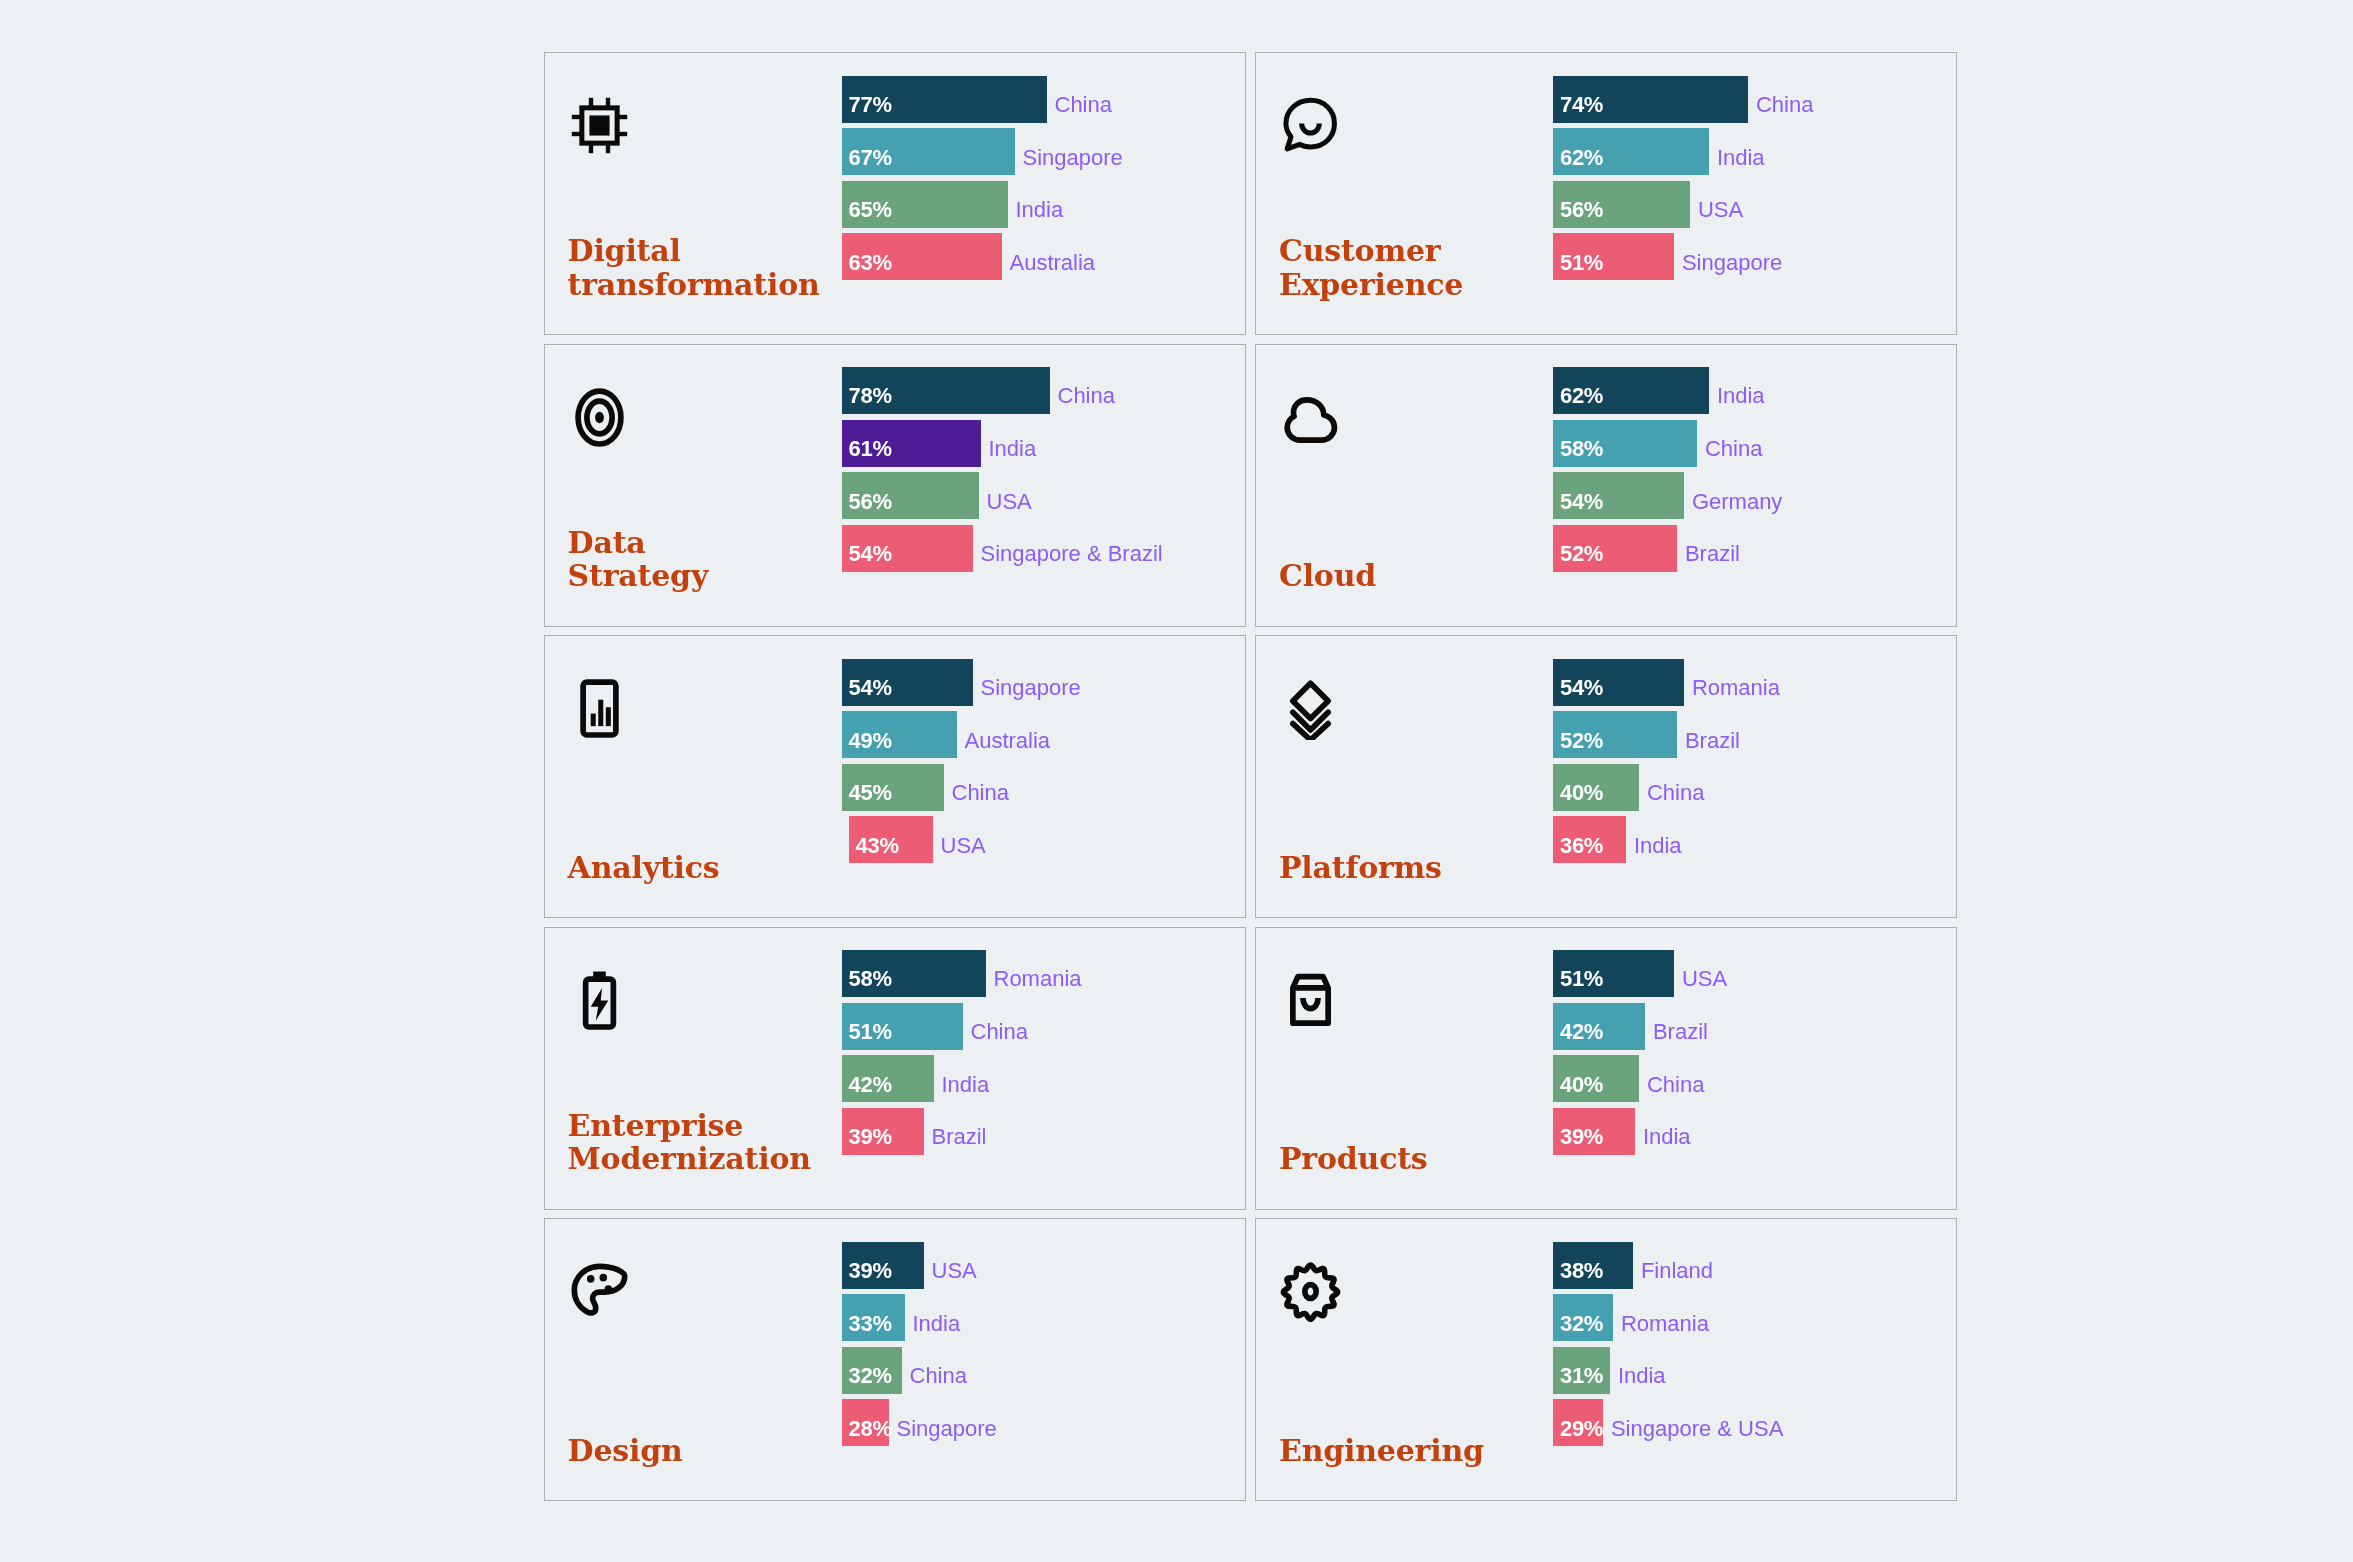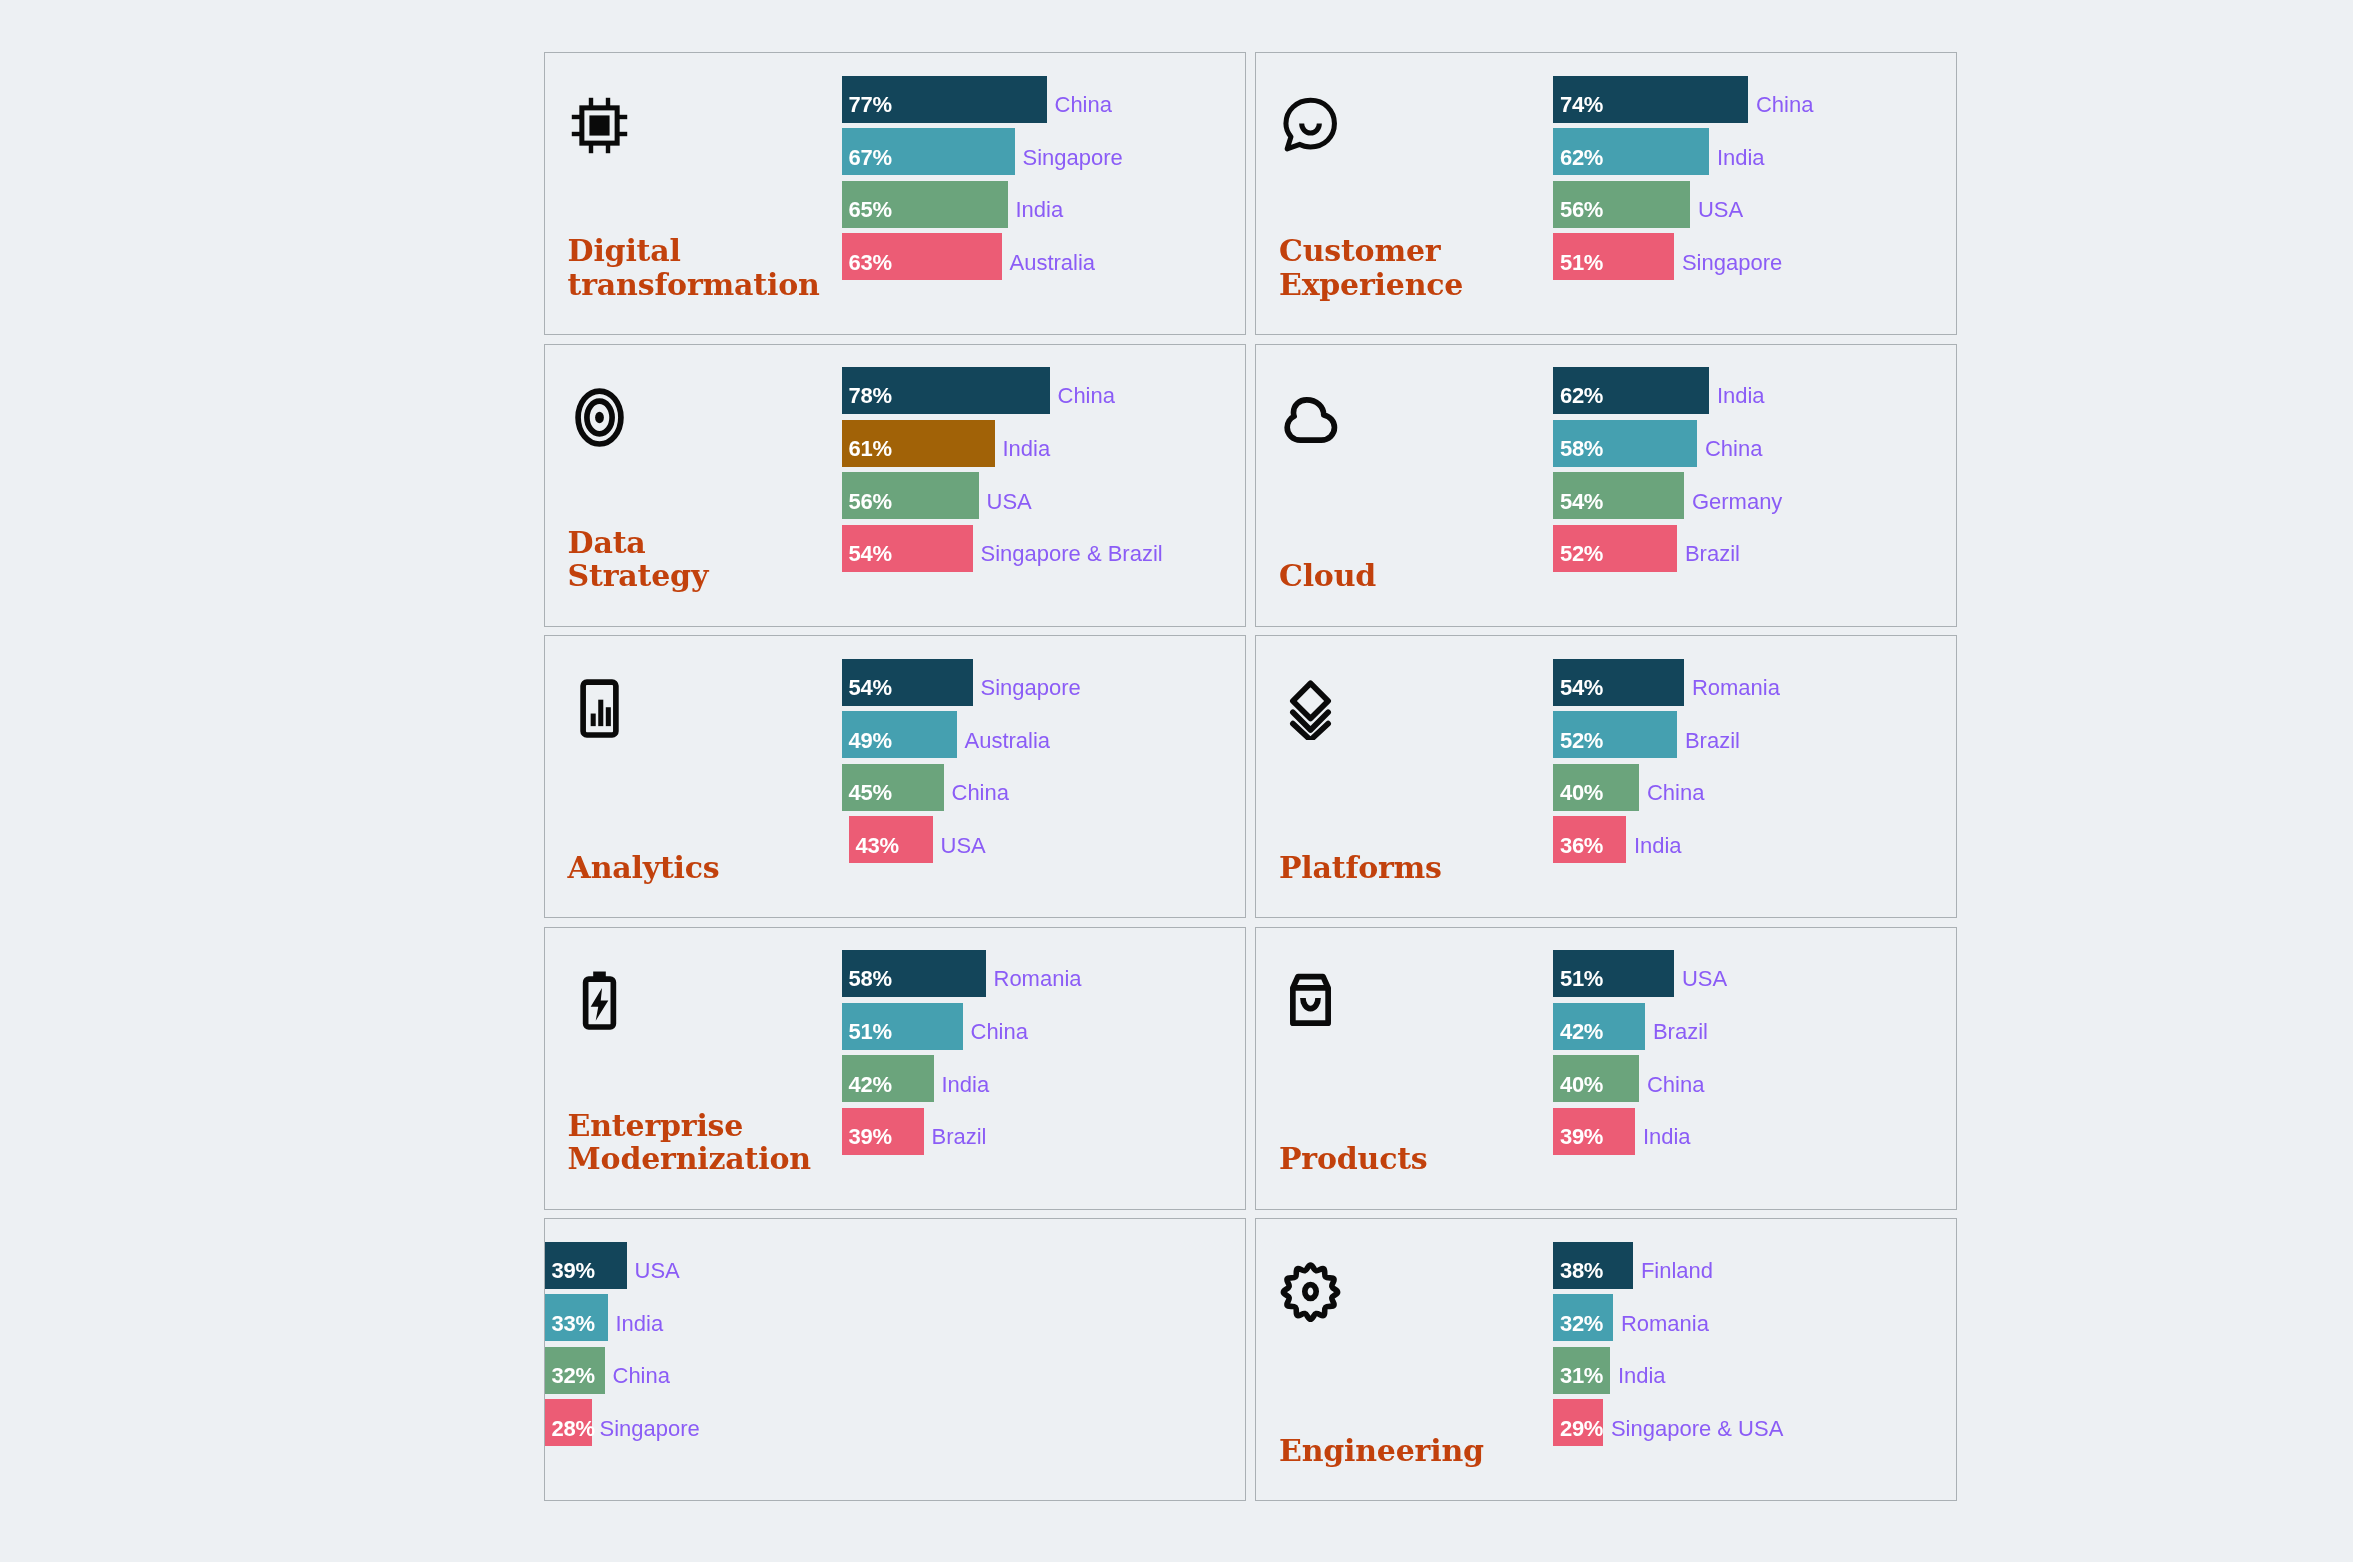--- a/index.html
+++ b/index.html
@@ -212,21 +212,21 @@
 Strategy</div>
       </div>
       <div class="bars">
         <div class="bar-row">
           <div class="bar" style="width: 208px; background: rgb(19, 69, 90);">
             <span class="bar-value">78%</span>
           </div>
           <span class="bar-label">China</span>
         </div>
         <div class="bar-row">
-          <div class="bar" style="width: 153px; background: #a16207; margin-top: 43px;">
+          <div class="bar" style="width: 139px; background: #4c1d95; margin-top: 43px;">
             <span class="bar-value">61%</span>
           </div>
           <span class="bar-label">India</span>
         </div>
         <div class="bar-row">
           <div class="bar" style="width: 137px; background: rgb(107, 164, 124);">
             <span class="bar-value">56%</span>
           </div>
           <span class="bar-label">USA</span>
         </div>
@@ -432,20 +432,33 @@
         </div>
         <div class="bar-row">
           <div class="bar" style="width: 82px; background: rgb(236, 92, 117);">
             <span class="bar-value">39%</span>
           </div>
           <span class="bar-label">India</span>
         </div>
       </div>
     </div>
     <div class="card">
+      <div class="card-left">
+        <div class="icon-box">
+          <svg viewBox="0 0 100 100">
+            <g>
+              <path d="M50 10C28 10 10 27 10 48c0 16 9 28 20 34 7 4 14 2 14-6 0-7-5-9-5-15 0-6 5-10 11-10h9c16 0 31-10 31-25C90 19 73 10 50 10z" fill="none" stroke="#0a0a0a" stroke-width="9"></path>
+              <circle cx="36" cy="30" r="6" fill="#0a0a0a"></circle>
+              <circle cx="56" cy="28" r="6" fill="#0a0a0a"></circle>
+              <circle cx="64" cy="46" r="6" fill="#0a0a0a"></circle>
+            </g>
+          </svg>
+        </div>
+        <div class="card-title">Design</div>
+      </div>
       <div class="bars">
         <div class="bar-row">
           <div class="bar" style="width: 82px; background: rgb(19, 69, 90);">
             <span class="bar-value">39%</span>
           </div>
           <span class="bar-label">USA</span>
         </div>
         <div class="bar-row">
           <div class="bar" style="width: 63px; background: rgb(69, 160, 176);">
             <span class="bar-value">33%</span>

